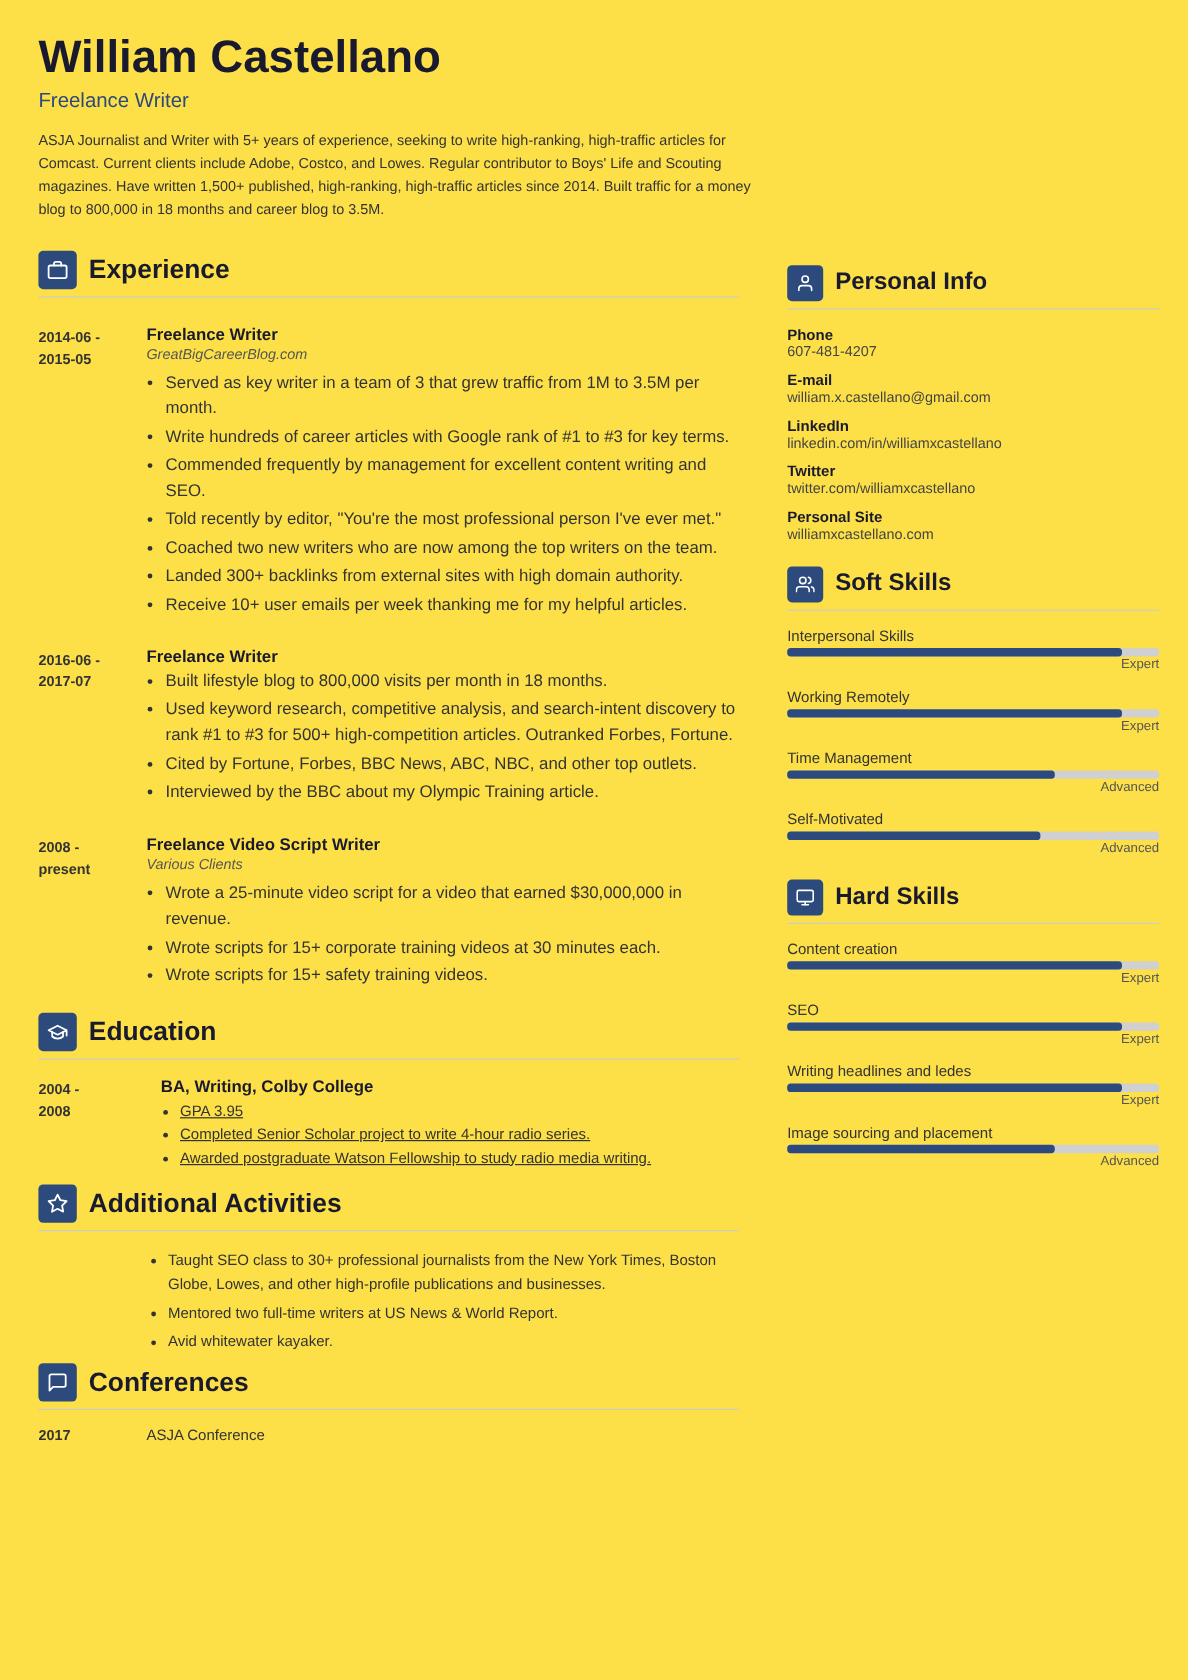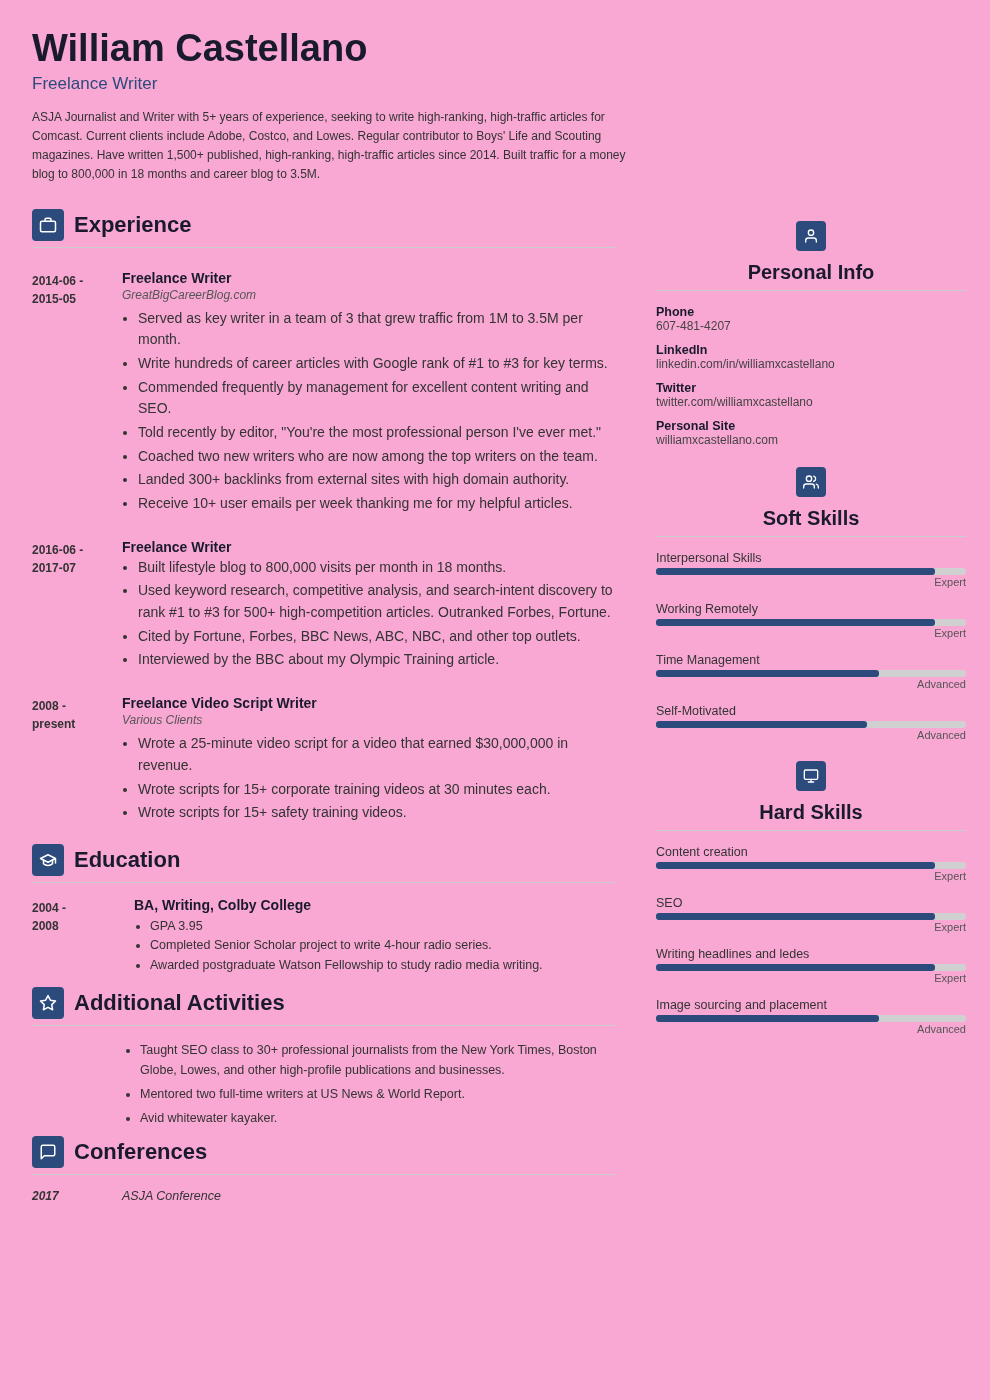--- a/index.html
+++ b/index.html
@@ -8,21 +8,21 @@
       font-size: 13px;
       color: #333;
       background: #fff;
       width: 990px;
       min-height: 1400px;
     }
 
     .page {
       width: 990px;
       min-height: 1400px;
-      background: #f9a8d4;
+      background: #fde047;
       padding: 0;
     }
 
     
     .header {
       padding: 28px 32px 16px 32px;
     }
     .header-name {
       font-size: 38px;
       font-weight: 900;
@@ -145,39 +145,39 @@
       margin-bottom: 4px;
     }
     .edu-bullets {
       list-style: disc;
       padding-left: 16px;
     }
     .edu-bullets li {
       font-size: 12.5px;
       color: #333;
       line-height: 1.55;
+      text-decoration: underline;
     }
 
     
     .activities-list {
       list-style: disc;
       padding-left: 108px;
     }
     .activities-list li {
       font-size: 12.5px;
       color: #333;
       line-height: 1.6;
       margin-bottom: 4px;
     }
 
     
     .conf-entry {
       display: flex;
       margin-bottom: 6px;
-      font-style: italic;
     }
     .conf-date {
       flex: 0 0 90px;
       font-size: 12px;
       font-weight: 700;
       color: #333;
     }
     .conf-name {
       font-size: 12.5px;
       color: #333;
@@ -185,21 +185,20 @@
 
     
     .right-section-header {
       display: flex;
       align-items: center;
       gap: 10px;
       border-bottom: 1px solid #ccc;
       padding-bottom: 6px;
       margin-bottom: 14px;
       margin-top: 20px;
-      flex-direction: column;
     }
     .right-section-icon {
       width: 30px;
       height: 30px;
       background: #2c4a7c;
       border-radius: 4px;
       display: flex;
       align-items: center;
       justify-content: center;
       color: #fff;
@@ -389,20 +388,24 @@
           </svg>
         </div>
         <div class="right-section-title">Personal Info</div>
       </div>
       <div id="personal-info-items">
           <div class="personal-info-item">
     <div class="personal-info-label">Phone</div>
     <div class="personal-info-value">607-481-4207</div>
   </div>
           <div class="personal-info-item">
+    <div class="personal-info-label">E-mail</div>
+    <div class="personal-info-value">william.x.castellano@gmail.com</div>
+  </div>
+          <div class="personal-info-item">
     <div class="personal-info-label">LinkedIn</div>
     <div class="personal-info-value">linkedin.com/in/williamxcastellano</div>
   </div>
           <div class="personal-info-item">
     <div class="personal-info-label">Twitter</div>
     <div class="personal-info-value">twitter.com/williamxcastellano</div>
   </div>
           <div class="personal-info-item">
     <div class="personal-info-label">Personal Site</div>
     <div class="personal-info-value">williamxcastellano.com</div>

